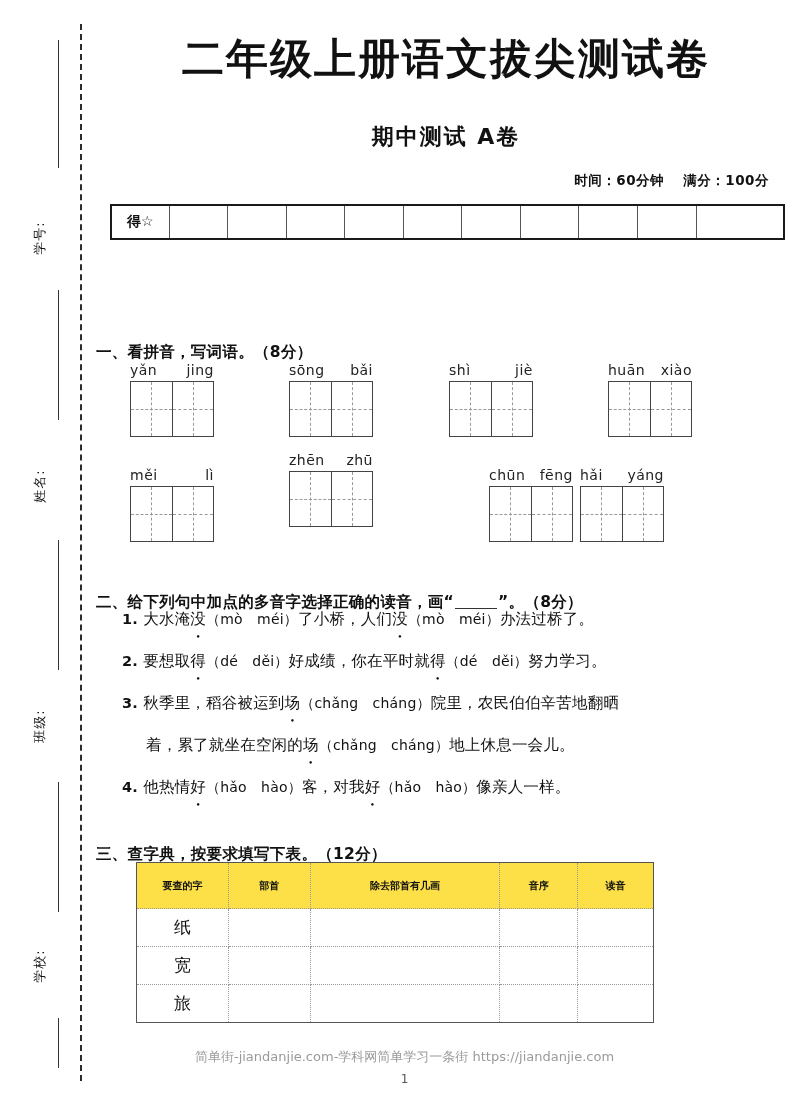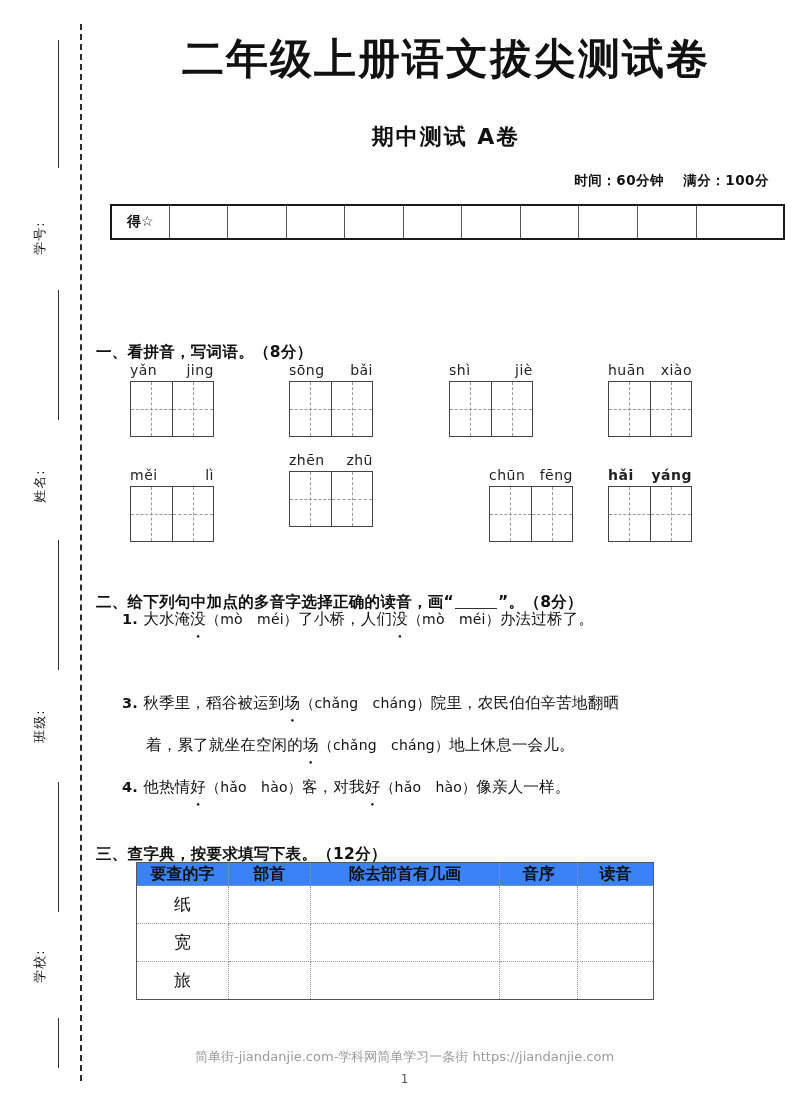--- a/index.html
+++ b/index.html
@@ -125,21 +125,21 @@
   .dict-table {
     position:absolute; left:136px; top:862px; width:518px;
     border-collapse:collapse; border:1.5px solid #555;
     background:#fff;
   }
   .dict-table th, .dict-table td {
     border:1px dotted #9a9a9a;
     text-align:center; vertical-align:middle;
   }
   .dict-table th {
-    background:#3b82f6; height:23px; font-size:16px; font-weight:bold;
+    background:#fde047; height:46px; font-size:10px; font-weight:bold;
     font-family:"DejaVu Sans","Liberation Sans",sans-serif;
     border-bottom:1px dotted #9a9a9a;
   }
   .dict-table td { height:38px; font-size:17px;
     font-family:"DejaVu Serif","Liberation Serif",serif; }
   .col-a { width:92px; } .col-b { width:82px; }
   .col-c { width:190px; } .col-d { width:78px; } .col-e { width:76px; }
 
   
   .footer {
@@ -270,36 +270,37 @@
   <div class="py-group" style="left:449px; top:467px;margin-left:40px;">
     <div class="py-label">
       <span>chūn</span>
       <span>fēng</span>
     </div>
     <div class="py-grid">
         <div class="py-cell"></div>
         <div class="py-cell"></div>
       </div>
   </div>
-  <div class="py-group" style="left:608px; top:467px;font-weight:bold;">
+  <div class="py-group" style="left:580px; top:467px;">
     <div class="py-label">
       <span>hǎi</span>
       <span>yáng</span>
     </div>
     <div class="py-grid">
         <div class="py-cell"></div>
         <div class="py-cell"></div>
       </div>
   </div>
 
   <div class="sec-head" style="top:568px;">
     <span>二、给下列句中加点的多音字选择正确的读音，画“</span><span class="blank-ul"></span><span>”。（8分）</span>
   </div>
 
   <div class="q-item" id="q2-1" style="top:608px;"><span class="q-num">1. </span><span>大水淹</span><span class="dotted">没</span><span class="py-inline">（mò　méi）</span><span>了小桥，人们</span><span class="dotted">没</span><span class="py-inline">（mò　méi）</span><span>办法过桥了。</span></div>
+  <div class="q-item" id="q2-2" style="top:650px;"><span class="q-num">2. </span><span>要想取</span><span class="dotted">得</span><span class="py-inline">（dé　děi）</span><span>好成绩，你在平时就</span><span class="dotted">得</span><span class="py-inline">（dé　děi）</span><span>努力学习。</span></div>
   <div class="q-item" id="q2-3" style="top:692px;"><span class="q-num">3. </span><span>秋季里，稻谷被运到</span><span class="dotted">场</span><span class="py-inline">（chǎng　cháng）</span><span>院里，农民伯伯辛苦地翻晒</span></div>
   <div class="q-item" id="q2-4" style="top:734px; left:146px;"><span>着，累了就坐在空闲的</span><span class="dotted">场</span><span class="py-inline">（chǎng　cháng）</span><span>地上休息一会儿。</span></div>
   <div class="q-item" id="q2-5" style="top:776px;"><span class="q-num">4. </span><span>他热情</span><span class="dotted">好</span><span class="py-inline">（hǎo　hào）</span><span>客，对我</span><span class="dotted">好</span><span class="py-inline">（hǎo　hào）</span><span>像亲人一样。</span></div>
 
   <div class="sec-head" style="top:820px;">三、查字典，按要求填写下表。（12分）</div>
 
   <table class="dict-table">
     <tbody>
         <tr>
       <th class="col-a">要查的字</th>

